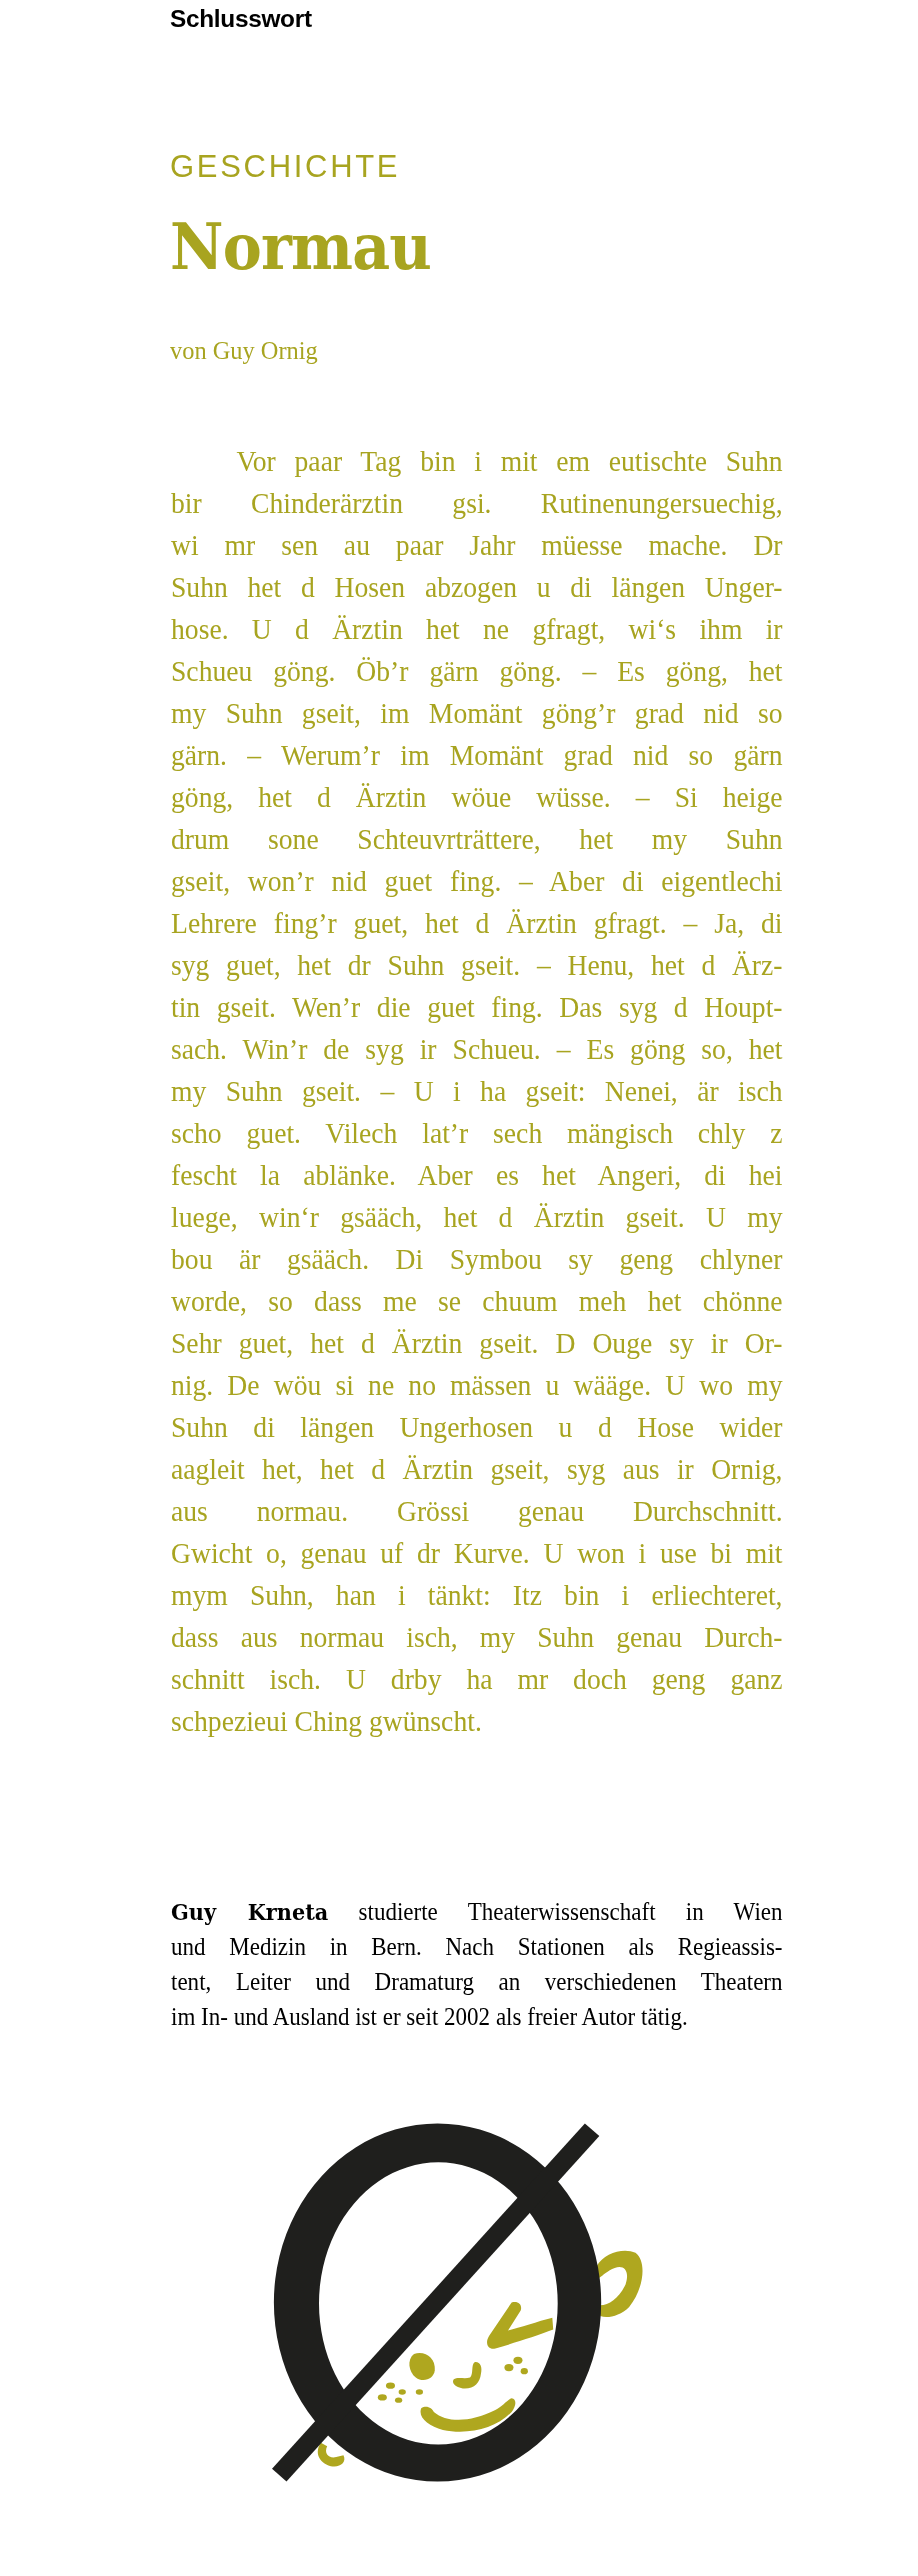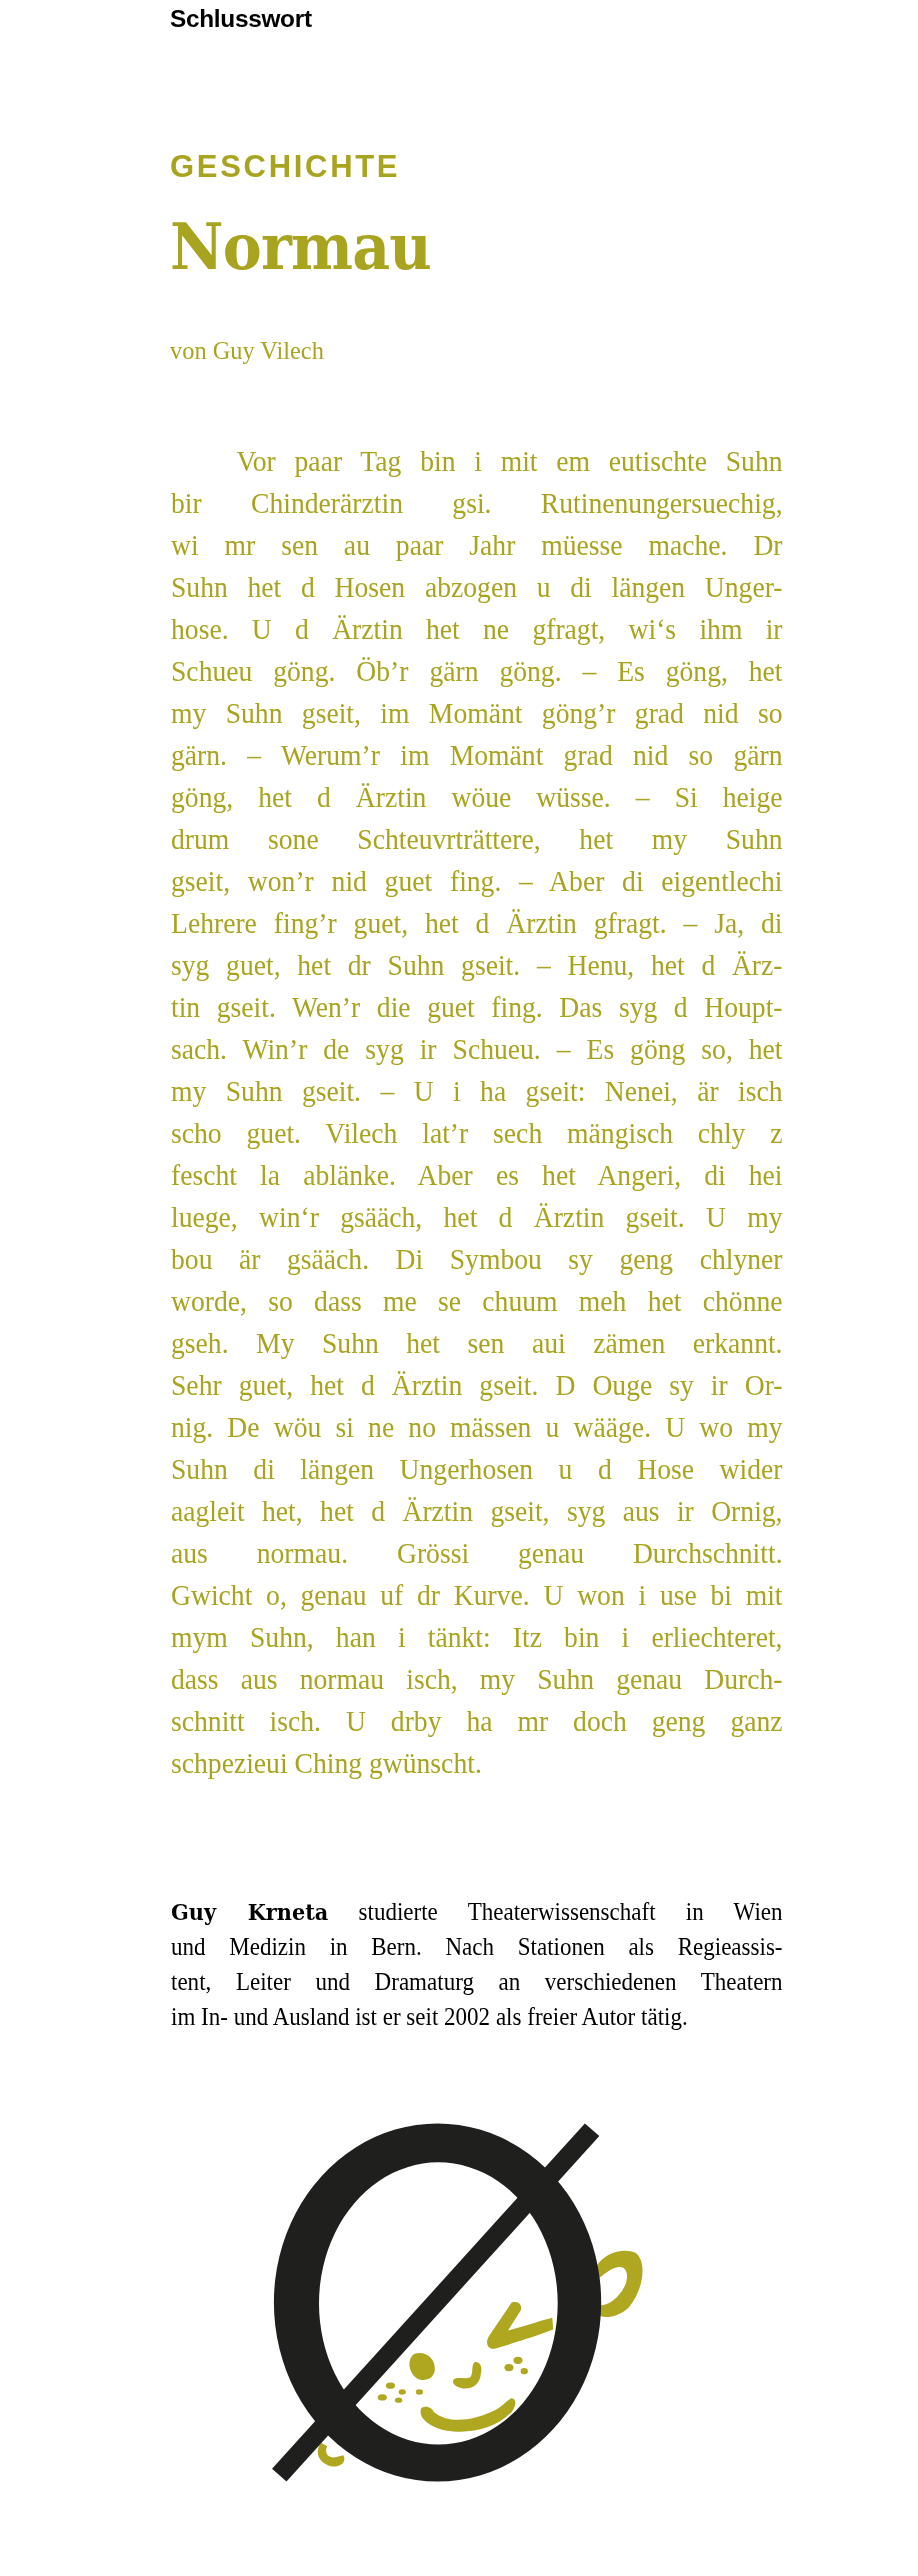--- a/index.html
+++ b/index.html
@@ -6,21 +6,21 @@
   body { width: 918px; height: 2576px; position: relative; overflow: hidden; }
   .page { position: absolute; left: 0; top: 0; width: 785px; height: 2576px; }
 
   .section-label {
     position: absolute; left: 170px; top: 5.4px;
     font-family: "Liberation Sans", sans-serif; font-weight: bold;
     font-size: 24.4px; color: #000000; letter-spacing: -0.3px;
   }
   .kicker {
     position: absolute; left: 170px; top: 149px;
-    font-family: "Liberation Sans", sans-serif; font-weight: bold;
+    font-family: "Liberation Sans", sans-serif; font-weight: normal;
     font-size: 31px; letter-spacing: 2.7px; color: #A8A420;
   }
   .title {
     position: absolute; left: 170px; top: 210px;
     font-family: "DejaVu Serif", serif; font-weight: bold;
     font-size: 63px; color: #A8A420; letter-spacing: -0.9px;
     transform: scaleX(0.93); transform-origin: left top;
   }
   .byline {
     position: absolute; left: 170px; top: 337px;
@@ -57,21 +57,21 @@
 </style>
 </head>
 <body>
 
 <div class="page">
 
   <div class="section-label">Schlusswort</div>
 
   <div class="kicker">GESCHICHTE</div>
   <div class="title">Normau</div>
-  <div class="byline">von Guy Vilech</div>
+  <div class="byline">von Guy Ornig</div>
 
   <div class="body-text">
     <div class="line first">
         <span class="line-inner">Vor paar Tag bin i mit em eutischte Suhn</span>
       </div>
     <div class="line">
         <span class="line-inner">bir Chinderärztin gsi. Rutinenungersuechig,</span>
       </div>
     <div class="line">
         <span class="line-inner">wi mr sen au paar Jahr müesse mache. Dr</span>
@@ -122,23 +122,20 @@
         <span class="line-inner">fescht la ablänke. Aber es het Angeri, di hei</span>
       </div>
     <div class="line">
         <span class="line-inner">luege, win‘r gsääch, het d Ärztin gseit. U my</span>
       </div>
     <div class="line">
         <span class="line-inner">bou är gsääch. Di Symbou sy geng chlyner</span>
       </div>
     <div class="line">
         <span class="line-inner">worde, so dass me se chuum meh het chönne</span>
-      </div>
-    <div class="line">
-        <span class="line-inner">gseh. My Suhn het sen aui zämen erkannt.</span>
       </div>
     <div class="line">
         <span class="line-inner">Sehr guet, het d Ärztin gseit. D Ouge sy ir Or-</span>
       </div>
     <div class="line">
         <span class="line-inner">nig. De wöu si ne no mässen u wääge. U wo my</span>
       </div>
     <div class="line">
         <span class="line-inner">Suhn di längen Ungerhosen u d Hose wider</span>
       </div>

